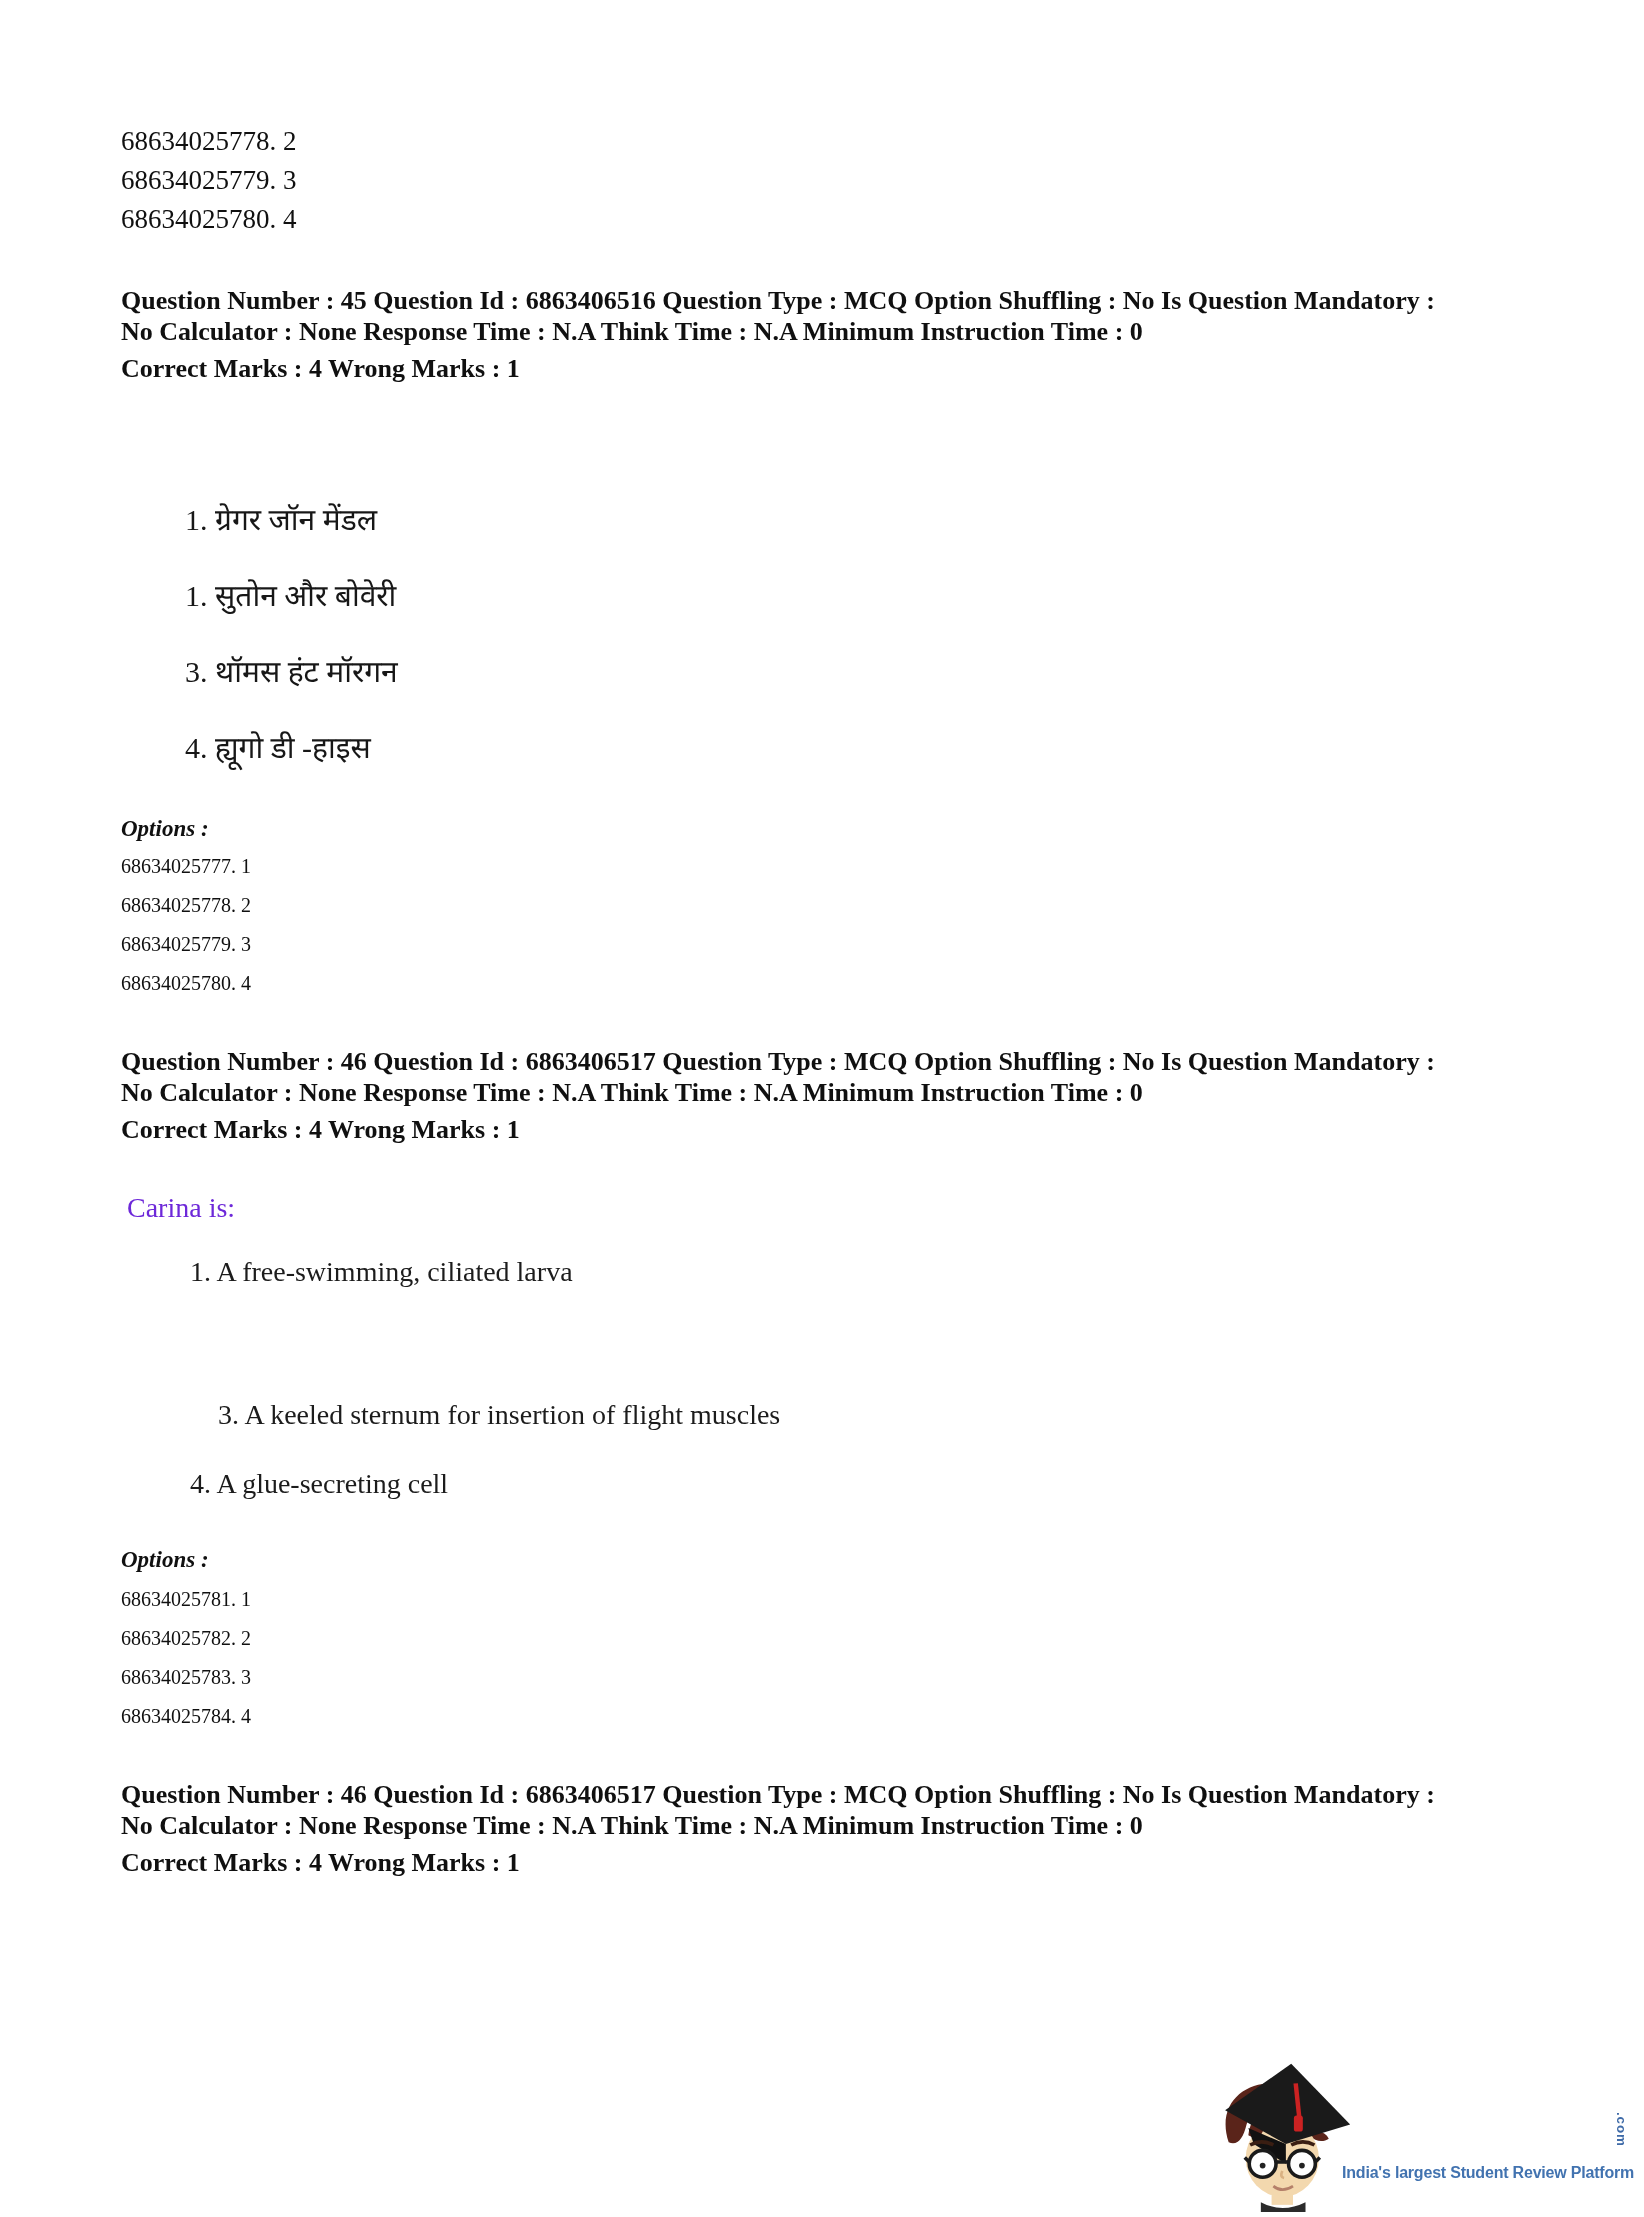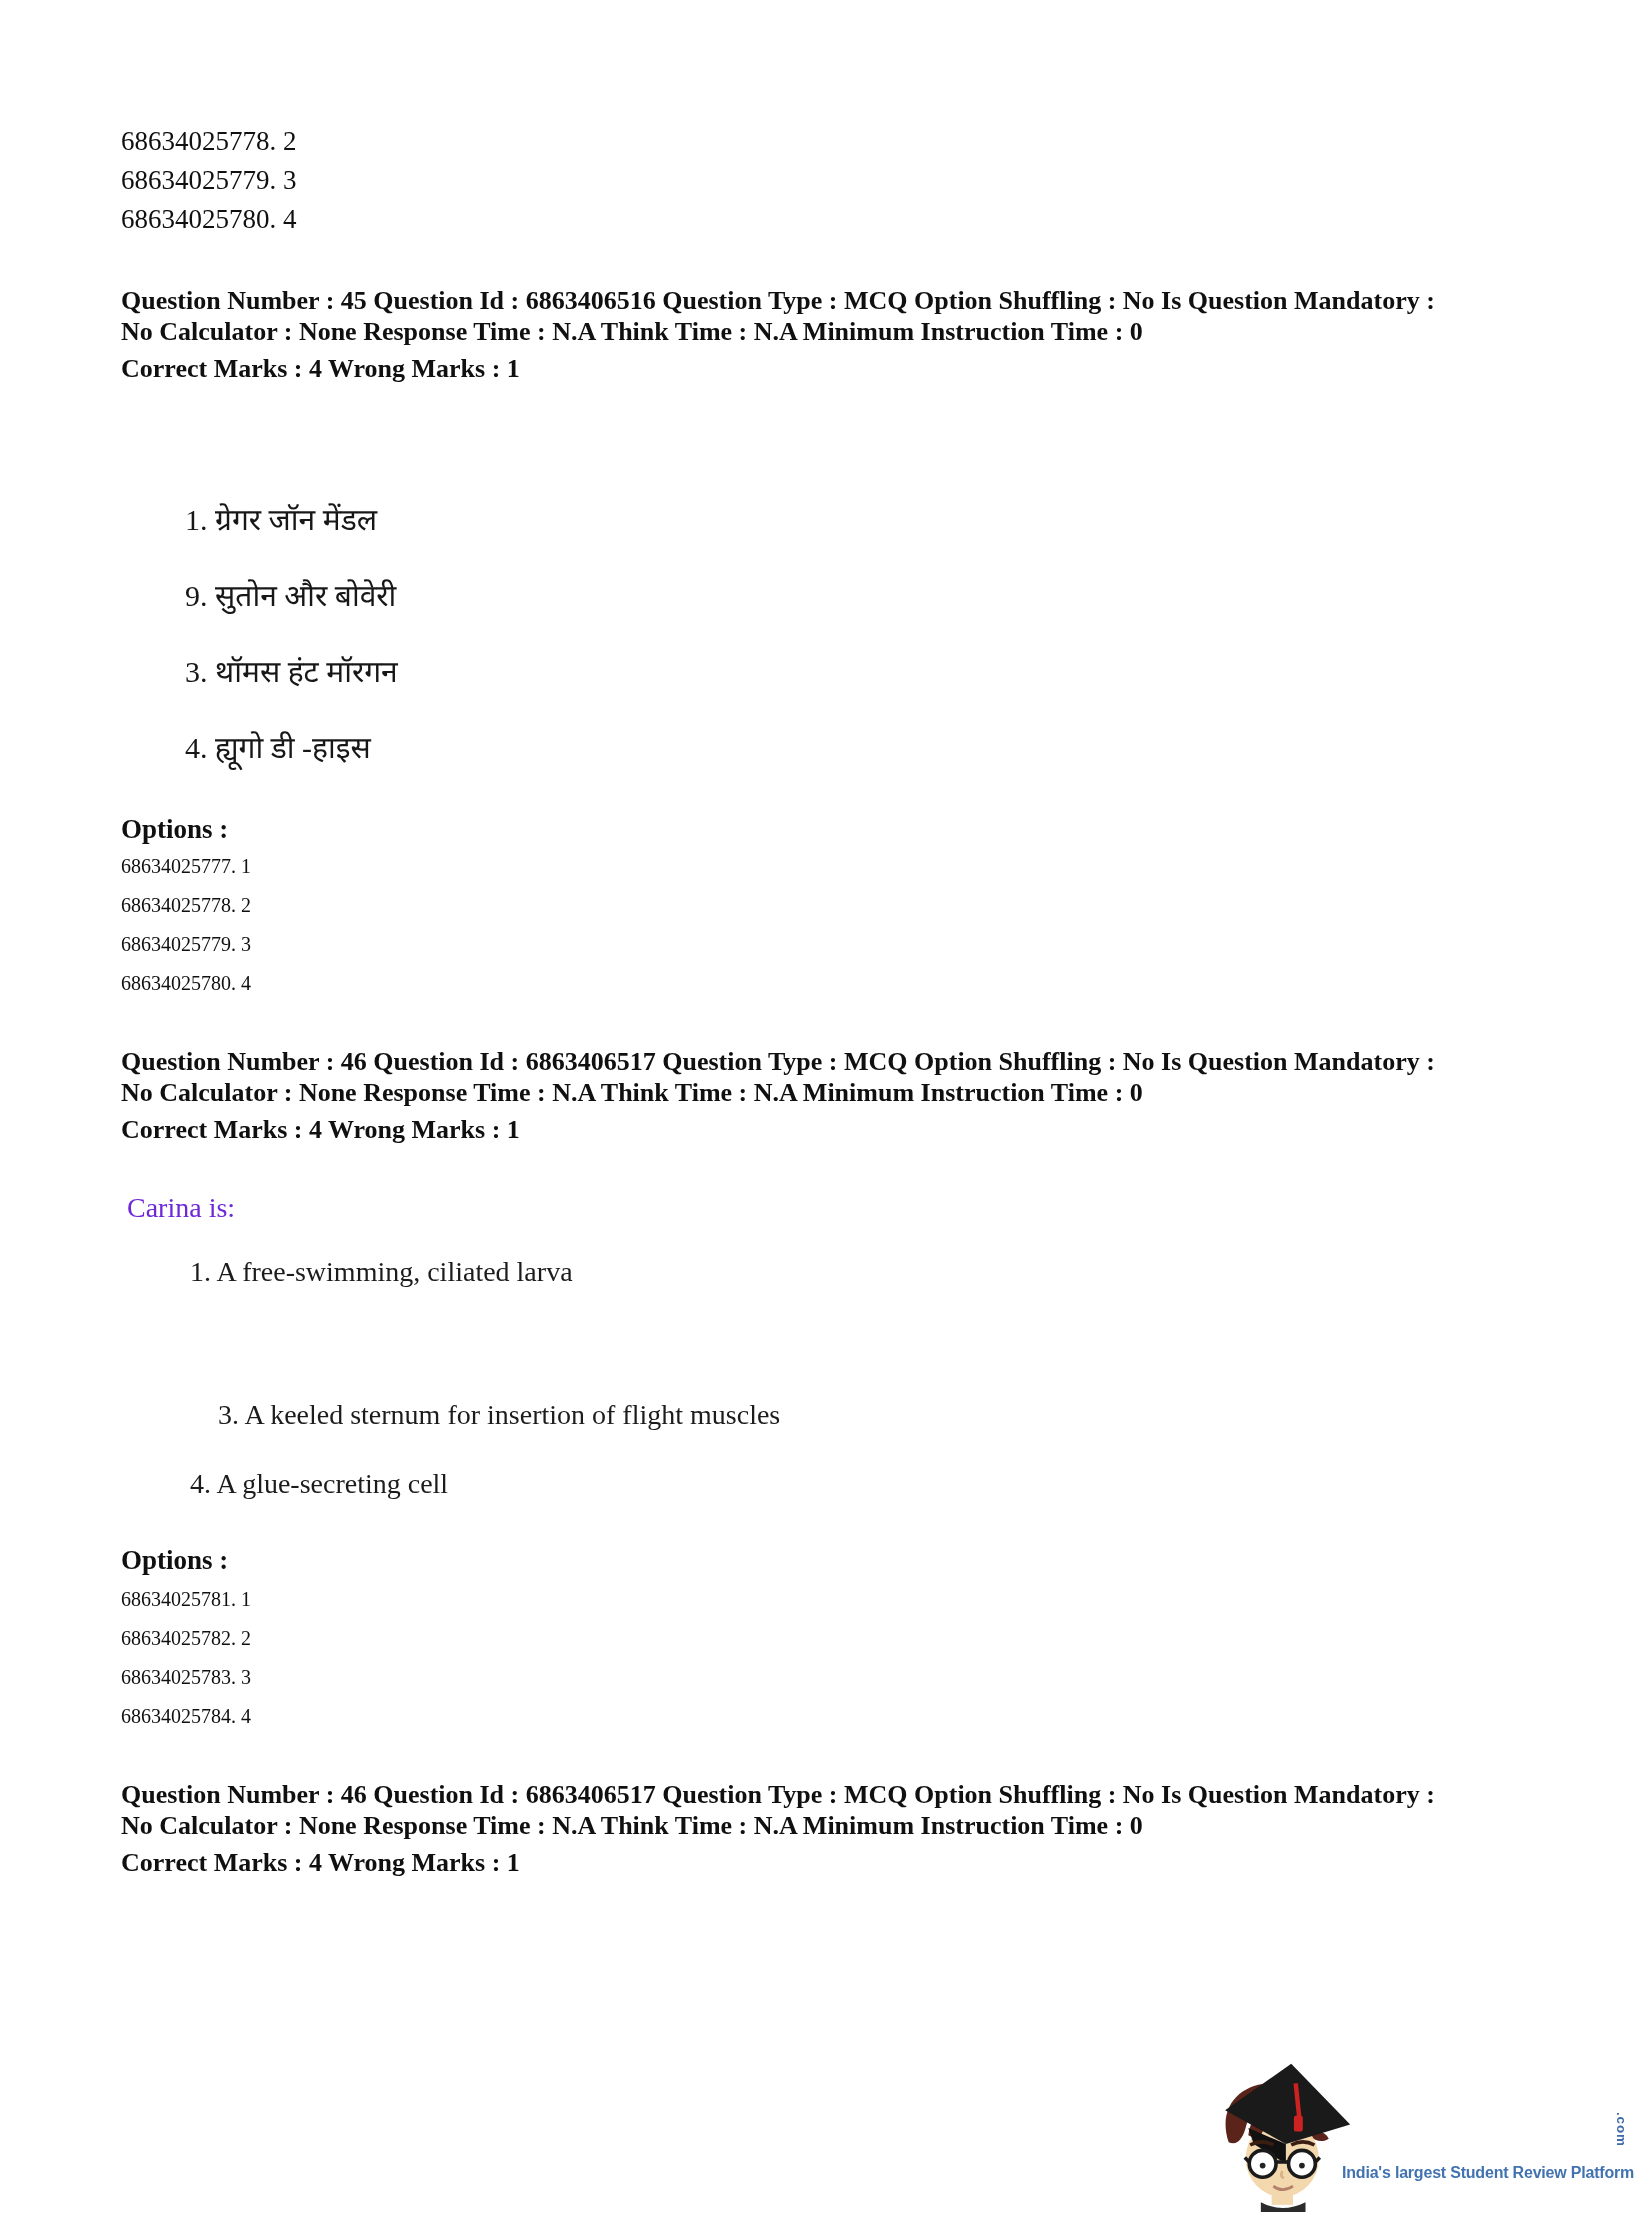--- a/index.html
+++ b/index.html
@@ -14,21 +14,21 @@
     border-radius: 24px;
   }
   .abs { position: absolute; }
   .idline { font-size: 27px; line-height: 39px; white-space: nowrap; }
   .metablock p { margin: 0; font-weight: bold; font-size: 26px; line-height: 31px; white-space: nowrap; }
   .metablock p.marks { margin-top: 6.3px; }
   .qtext-hi { font-size: 32px; line-height: 54px; white-space: nowrap; color: #171717; }
   .choice-hi { font-size: 30px; line-height: 54px; white-space: nowrap; color: #171717; }
   .qtext-en { font-size: 28px; line-height: 36px; white-space: nowrap; color: #6d28d9; }
   .choice-en { font-size: 28px; line-height: 36px; white-space: nowrap; color: #1c1c1c; }
-  .options-label { font-weight: bold; font-size: 27px; line-height: 36px; white-space: nowrap; }
+  .options-label { font-weight: bold; font-size: 23px; line-height: 36px; white-space: nowrap; font-style: italic; }
   .idstack div { font-size: 20px; line-height: 39px; white-space: nowrap; }
 
   .logo { position: absolute; left: 1209px; top: 2053px; width: 435px; height: 165px; }
   .logo .mascot { position: absolute; left: 0; top: 0; }
   .logo .brand {
     position: absolute; left: 131px; top: 47px;
     font-family: "Liberation Sans", sans-serif;
     font-weight: bold; font-size: 48px; letter-spacing: -1.3px;
     color: #3f6ba8; line-height: 54px; white-space: nowrap;
   }
@@ -56,21 +56,21 @@
     <div class="idline">68634025780. 4</div>
   </div>
 
   <div class="abs metablock" style="left:121px; top:285px;">
     <p>Question Number : 45 Question Id : 6863406516 Question Type : MCQ Option Shuffling : No Is Question Mandatory :</p>
     <p>No Calculator : None Response Time : N.A Think Time : N.A Minimum Instruction Time : 0</p>
     <p class="marks">Correct Marks : 4 Wrong Marks : 1</p>
   </div>
 
   <div class="abs choice-hi" style="left:185px; top:493px;">1. ग्रेगर जॉन मेंडल</div>
-  <div class="abs choice-hi" style="left:185px; top:569px;">9. सुतोन और बोवेरी</div>
+  <div class="abs choice-hi" style="left:185px; top:569px;">1. सुतोन और बोवेरी</div>
   <div class="abs choice-hi" style="left:185px; top:645px;">3. थॉमस हंट मॉरगन</div>
   <div class="abs choice-hi" style="left:185px; top:721px;">4. ह्यूगो डी -हाइस</div>
 
   <div class="abs options-label" style="left:121px; top:811px;">Options :</div>
   <div class="abs idstack" style="left:121px; top:847px;">
     <div>68634025777. 1</div>
     <div>68634025778. 2</div>
     <div>68634025779. 3</div>
     <div>68634025780. 4</div>
   </div>

